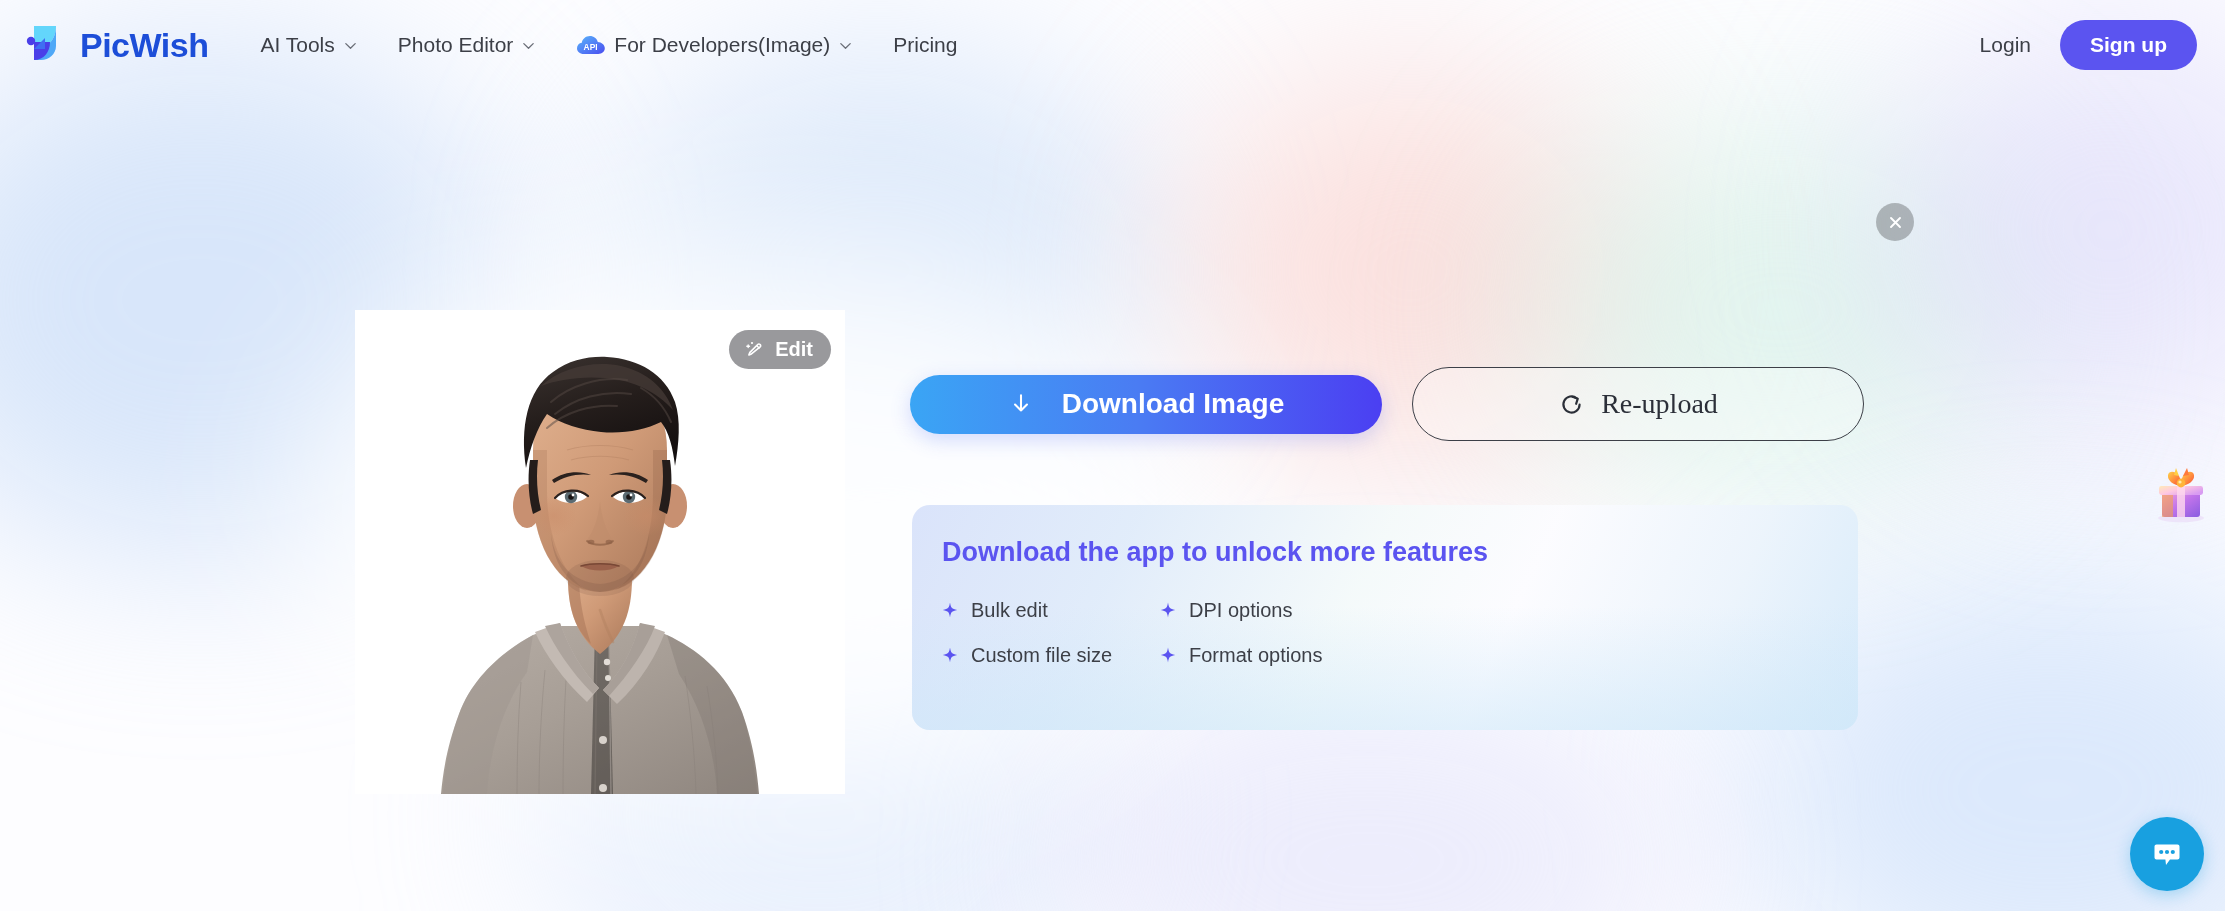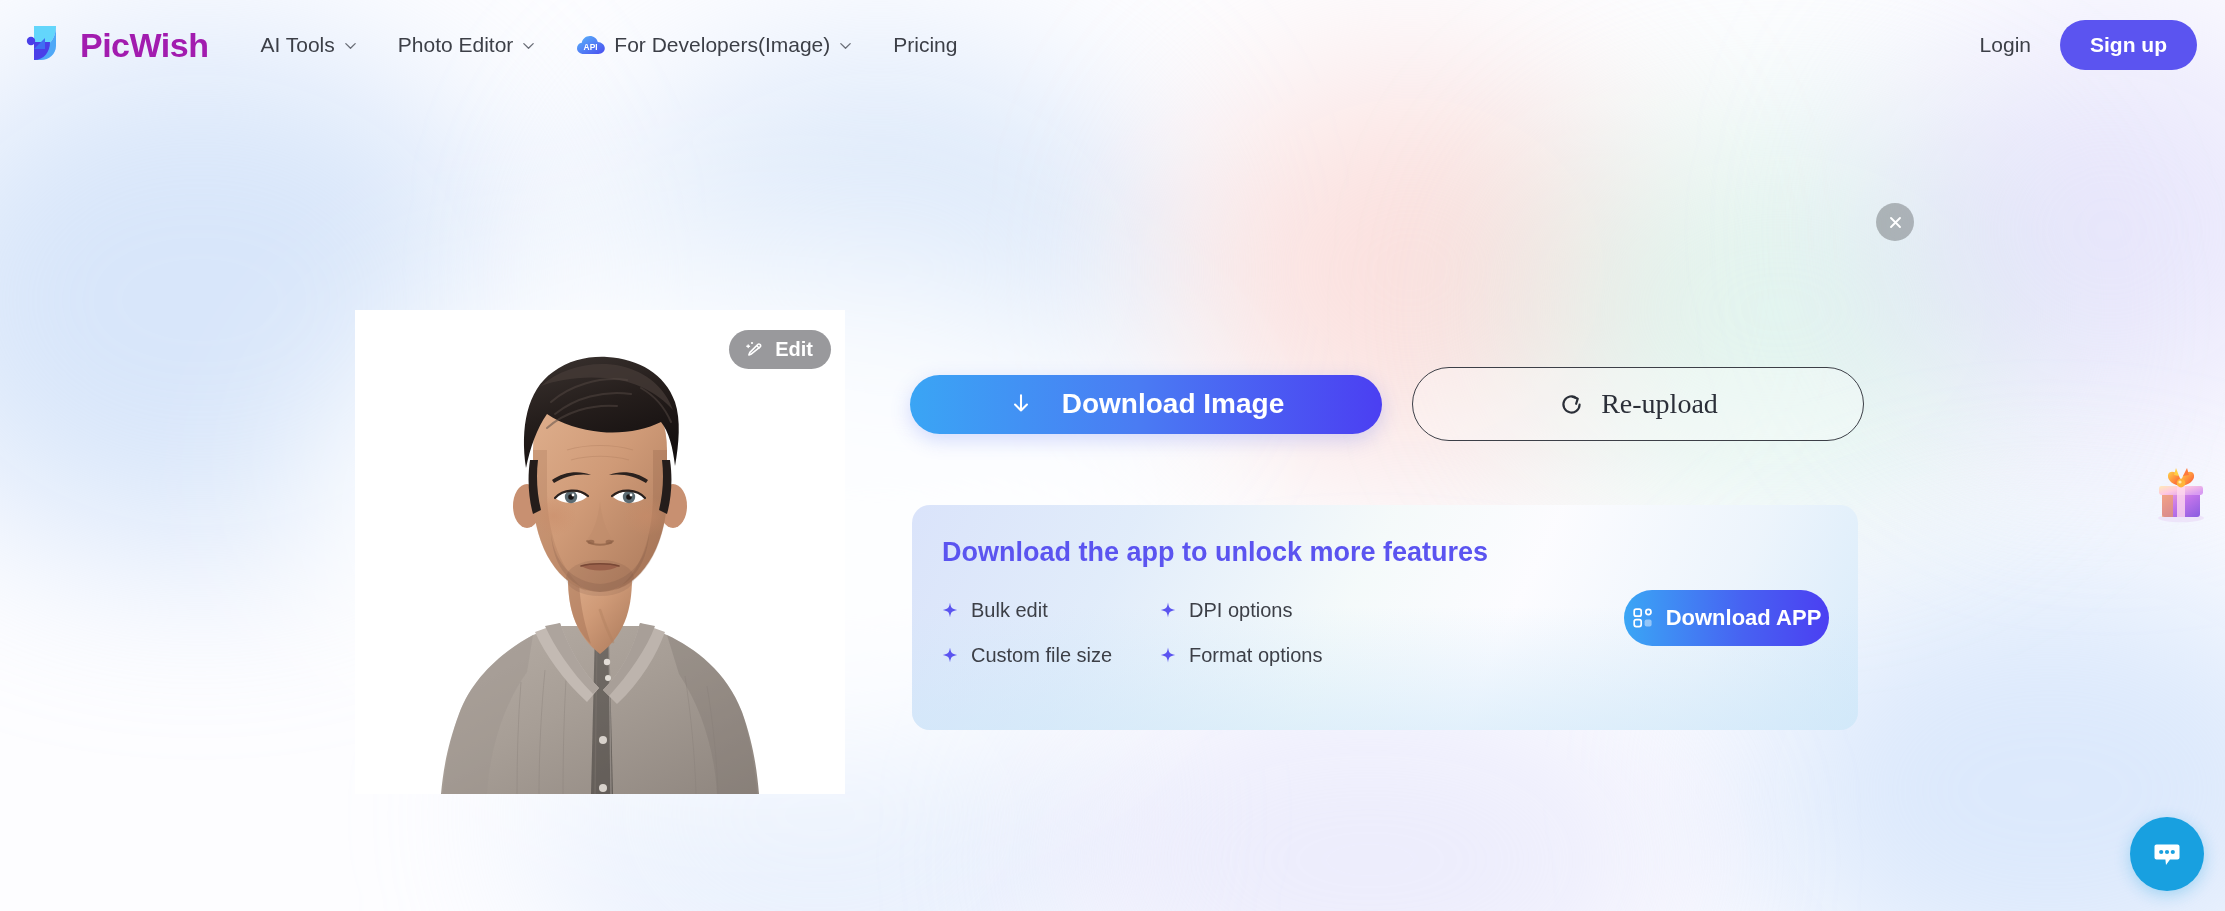--- a/index.html
+++ b/index.html
@@ -60,21 +60,21 @@
     align-items: center;
     gap: 12px;
     margin-right: 52px;
     cursor: pointer;
   }
   .brand-logo { width: 46px; height: 46px; display: block; }
   .brand-name {
     font-size: 34px;
     font-weight: 700;
     letter-spacing: -0.5px;
-    color: #a21caf;
+    color: #1d4ed8;
   }
 
   .nav {
     display: flex;
     align-items: center;
     gap: 40px;
     flex: 1;
   }
   .nav-item {
     display: flex;
@@ -579,29 +579,20 @@
 
         <div class="feature">
           <svg width="20" height="20" viewBox="0 0 20 20">
             <path d="M10 1.6 C10.9 7 11.6 7.8 17.2 9 C11.6 10.2 10.9 11 10 16.4 C9.1 11 8.4 10.2 2.8 9 C8.4 7.8 9.1 7 10 1.6 Z" fill="#5b54f0"></path>
           </svg>
           <span>Format options</span>
         </div>
 
       </div>
 
-      <button class="btn-download-app">
-        <svg width="22" height="22" viewBox="0 0 22 22">
-          <rect x="2.2" y="2.2" width="7" height="7" rx="2" fill="none" stroke="#ffffff" stroke-width="1.7"></rect>
-          <rect x="2.2" y="12.6" width="7" height="7" rx="2" fill="none" stroke="#ffffff" stroke-width="1.7"></rect>
-          <circle cx="16.4" cy="5" r="2.6" fill="none" stroke="#ffffff" stroke-width="1.7"></circle>
-          <rect x="12.6" y="12.6" width="7" height="7" rx="2" fill="#ffffff" opacity="0.45"></rect>
-        </svg>
-        <span>Download APP</span>
-      </button>
     </div>
   </div>
 
   <div class="gift">
     <svg width="62" height="62" viewBox="0 0 62 62">
       <defs>
         <linearGradient id="boxG" x1="0" y1="0" x2="1" y2="1">
           <stop offset="0%" stop-color="#f8a8d8"></stop>
           <stop offset="50%" stop-color="#c174ea"></stop>
           <stop offset="100%" stop-color="#8a5ce0"></stop>

